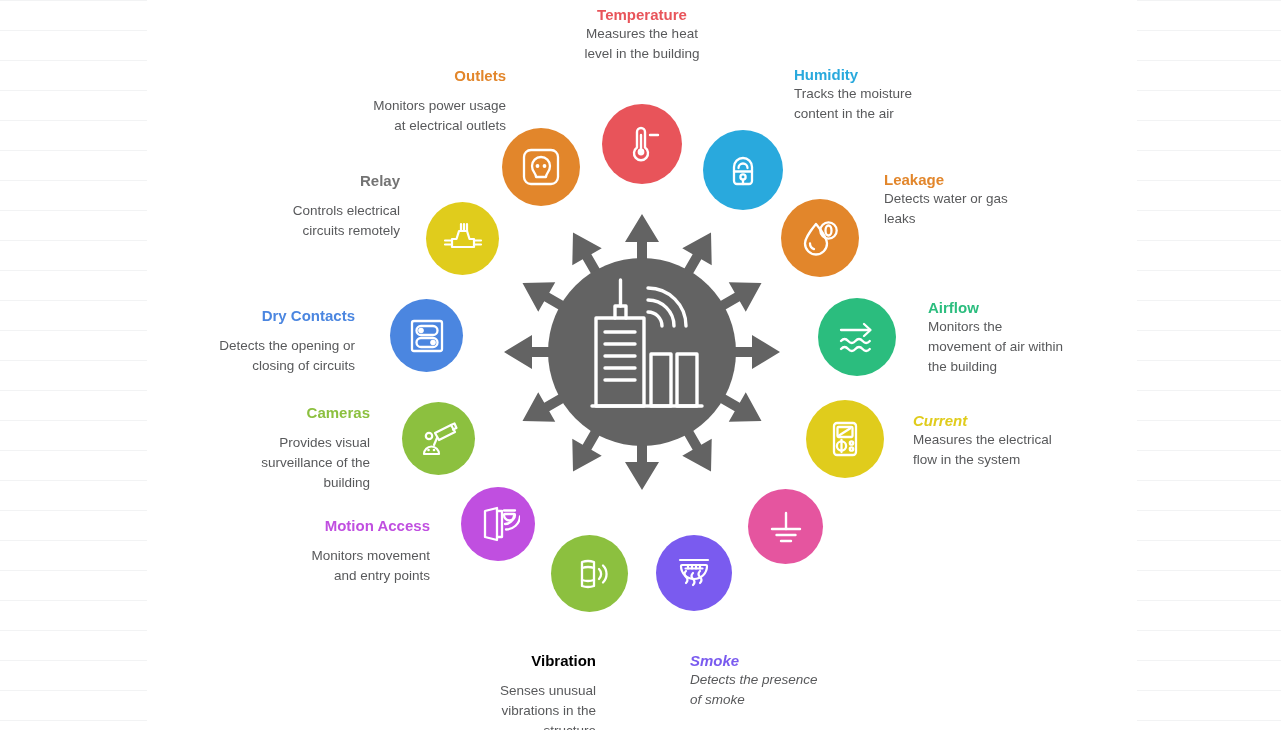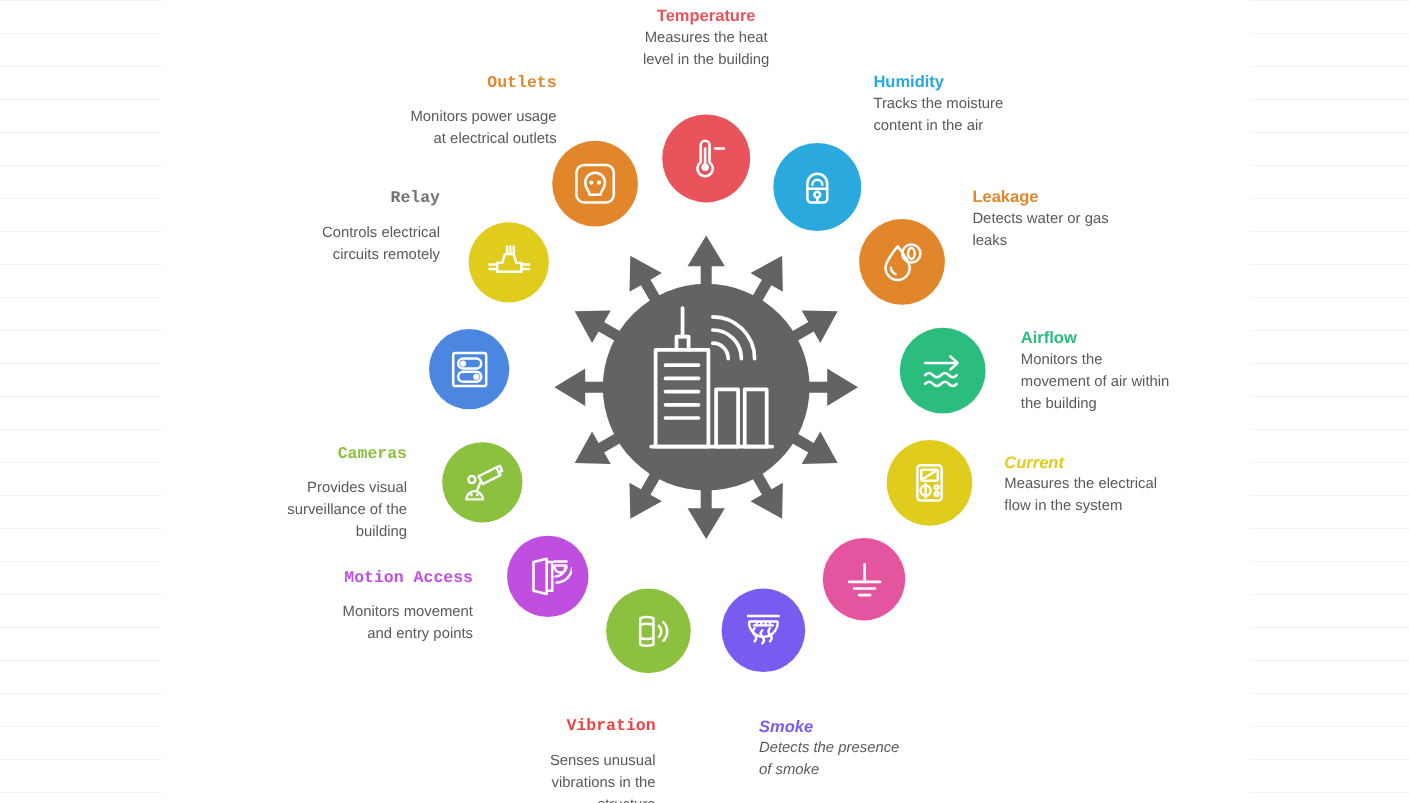--- a/index.html
+++ b/index.html
@@ -62,21 +62,21 @@
   }
   .label .desc {
     font-size: 13.5px;
     line-height: 20px;
     color: #58595b;
     margin: 0;
   }
   .label.ra { text-align: right; }
   .label.la { text-align: left; }
   .label.ca { text-align: center; }
-  .label.ra .ttl { display: block; font-family: Liberation Mono, monospace; }
+  .label.ra .ttl { display: block; }
 </style>
 </head>
 <body>
 
 <div id="stage">
 
   <div class="gutter left"></div>
   <div class="gutter right"></div>
 
   <div id="hub">
@@ -318,34 +318,38 @@
     <p class="desc">Measures the electrical<br>flow in the system</p>
   </div>
 
 
   <div class="label la" style="left:690px; top:652px; width:200px;font-style:italic;">
     <span class="ttl" style="color:#7a5bef;">Smoke</span>
     <p class="desc">Detects the presence<br>of smoke</p>
   </div>
 
   <div class="label ra" style="left:406px; top:652px; width:190px;">
-    <span class="ttl" style="color:#ef4444;">Vibration</span>
+    <span class="ttl" style="color:#000000;">Vibration</span>
     <p class="desc">Senses unusual<br>vibrations in the<br>structure</p>
   </div>
 
   <div class="label ra" style="left:230px; top:517px; width:200px;">
     <span class="ttl" style="color:#c04fe0;">Motion Access</span>
     <p class="desc">Monitors movement<br>and entry points</p>
   </div>
 
   <div class="label ra" style="left:170px; top:404px; width:200px;">
     <span class="ttl" style="color:#8cc03f;">Cameras</span>
     <p class="desc">Provides visual<br>surveillance of the<br>building</p>
   </div>
 
+  <div class="label ra" style="left:155px; top:307px; width:200px;">
+    <span class="ttl" style="color:#4b86e0;">Dry Contacts</span>
+    <p class="desc">Detects the opening or<br>closing of circuits</p>
+  </div>
 
   <div class="label ra" style="left:200px; top:172px; width:200px;">
     <span class="ttl" style="color:#737373;">Relay</span>
     <p class="desc">Controls electrical<br>circuits remotely</p>
   </div>
 
   <div class="label ra" style="left:306px; top:67px; width:200px;">
     <span class="ttl" style="color:#e2862b;">Outlets</span>
     <p class="desc">Monitors power usage<br>at electrical outlets</p>
   </div>

